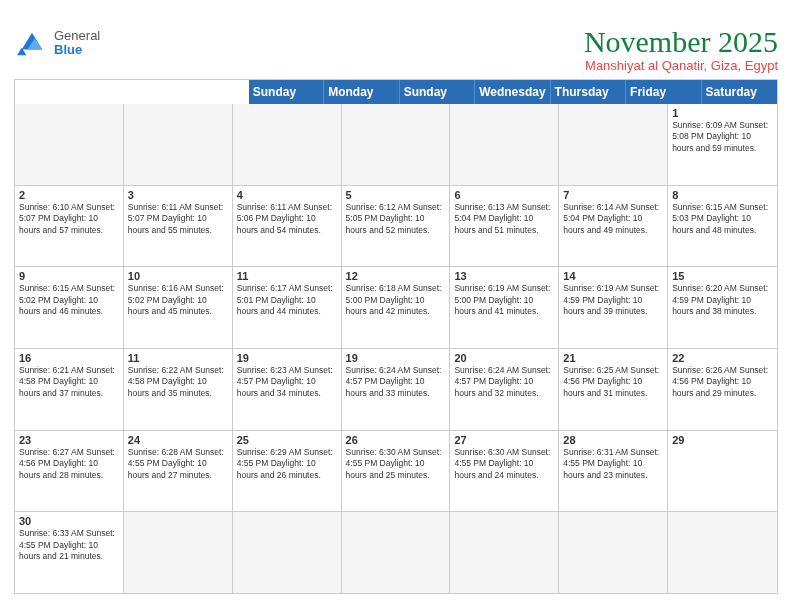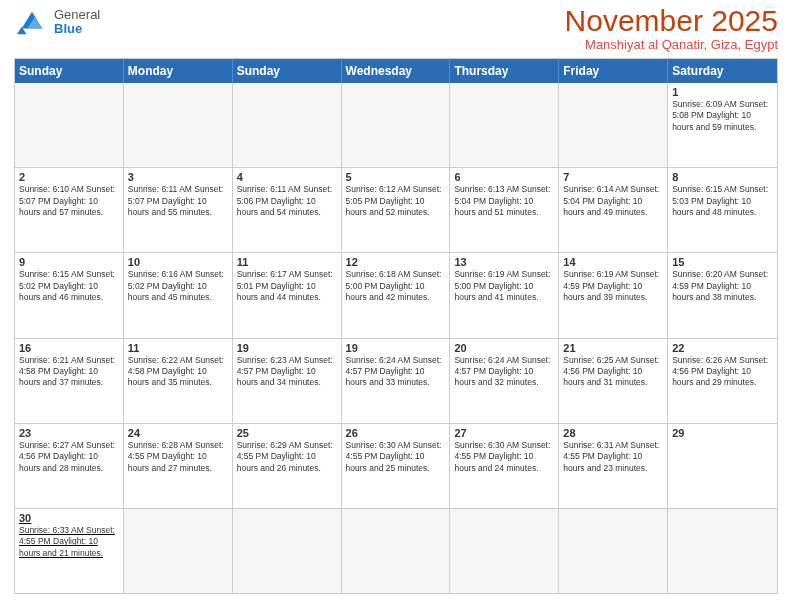--- a/index.html
+++ b/index.html
@@ -6,21 +6,21 @@
     body {
       width: 792px;
       height: 612px;
       font-family: Arial, sans-serif;
       background: #fff;
       overflow: hidden;
     }
     .page {
       width: 792px;
       height: 604px;
-      padding: 4px 14px 10px 14px;
+      padding: 25px 14px 10px 14px;
       display: flex;
       flex-direction: column;
     }
     .header {
       display: flex;
       align-items: flex-start;
       justify-content: space-between;
       margin-bottom: 6px;
     }
     .logo {
@@ -42,32 +42,34 @@
     .logo-icon {
       width: 36px;
       height: 28px;
     }
     .title-block {
       text-align: right;
     }
     .month-title {
       font-size: 30px;
       font-weight: 300;
-      color: #c2410c;
+      color: #15803d;
       line-height: 1.1;
+      font-family: Liberation Serif, serif;
     }
     .location {
       font-size: 13px;
       color: #ef4444;
     }
     .calendar {
       flex: 1;
       display: flex;
       flex-direction: column;
       border: 1px solid #ccc;
+      align-items: flex-end;
     }
     .cal-header-row {
       display: grid;
       grid-template-columns: repeat(7, 1fr);
       background: #2a6db5;
     }
     .cal-header-cell {
       color: #fff;
       font-size: 12px;
       font-weight: bold;
@@ -80,21 +82,21 @@
       flex: 1;
       display: flex;
       flex-direction: column;
     }
     .cal-row {
       display: grid;
       grid-template-columns: repeat(7, 1fr);
       flex: 1;
       border-bottom: 1px solid #ccc;
     }
-    .cal-row:last-child { border-bottom: none; text-decoration: underline; }
+    .cal-row:last-child { border-bottom: none; }
     .cal-cell {
       border-right: 1px solid #ccc;
       padding: 3px 4px;
       font-size: 9px;
       color: #333;
       vertical-align: top;
       background: #fff;
       min-height: 0;
     }
     .cal-cell:last-child { border-right: none; }

